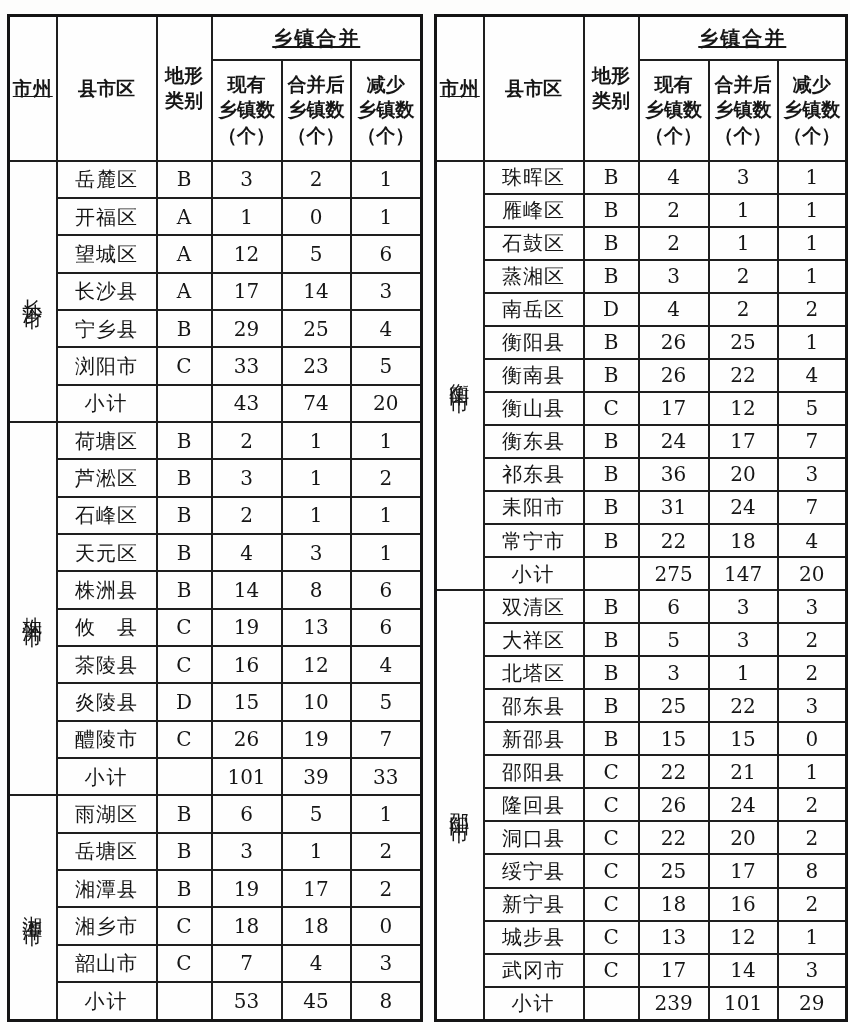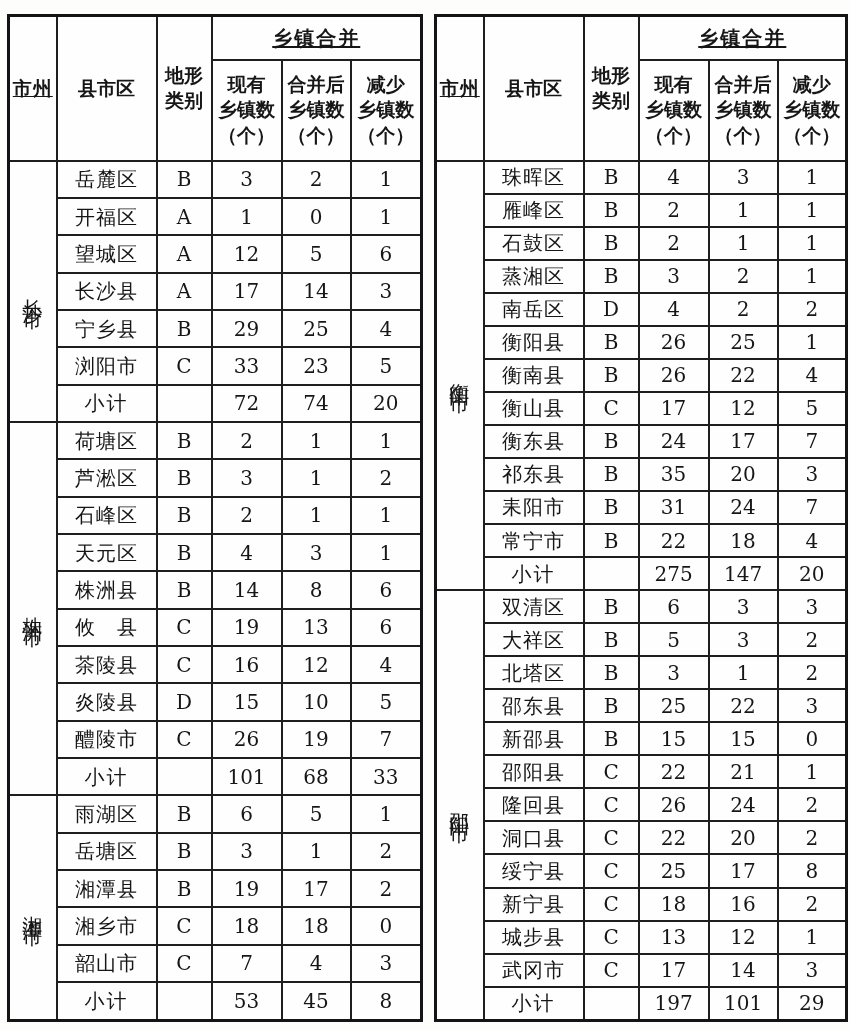--- a/index.html
+++ b/index.html
@@ -137,21 +137,21 @@
           <tr>
             <td class="county-cell">浏阳市</td>
             <td>C</td>
             <td>33</td>
             <td>23</td>
             <td>5</td>
           </tr>
           <tr>
             <td class="subtotal-label-cell">小计</td>
             <td></td>
-            <td>72</td>
+            <td>43</td>
             <td>74</td>
             <td>20</td>
           </tr>
           <tr>
             <td rowspan="10" class="city-cell"><span class="city-text">株洲市</span></td>
             <td class="county-cell">荷塘区</td>
             <td>B</td>
             <td>2</td>
             <td>1</td>
             <td>1</td>
@@ -209,21 +209,21 @@
             <td class="county-cell">醴陵市</td>
             <td>C</td>
             <td>26</td>
             <td>19</td>
             <td>7</td>
           </tr>
           <tr>
             <td class="subtotal-label-cell">小计</td>
             <td></td>
             <td>101</td>
-            <td>68</td>
+            <td>39</td>
             <td>33</td>
           </tr>
           <tr>
             <td rowspan="6" class="city-cell"><span class="city-text">湘潭市</span></td>
             <td class="county-cell">雨湖区</td>
             <td>B</td>
             <td>6</td>
             <td>5</td>
             <td>1</td>
           </tr>
@@ -355,21 +355,21 @@
           <tr>
             <td class="county-cell">衡东县</td>
             <td>B</td>
             <td>24</td>
             <td>17</td>
             <td>7</td>
           </tr>
           <tr>
             <td class="county-cell">祁东县</td>
             <td>B</td>
-            <td>35</td>
+            <td>36</td>
             <td>20</td>
             <td>3</td>
           </tr>
           <tr>
             <td class="county-cell">耒阳市</td>
             <td>B</td>
             <td>31</td>
             <td>24</td>
             <td>7</td>
           </tr>
@@ -468,21 +468,21 @@
           <tr>
             <td class="county-cell">武冈市</td>
             <td>C</td>
             <td>17</td>
             <td>14</td>
             <td>3</td>
           </tr>
           <tr>
             <td class="subtotal-label-cell">小计</td>
             <td></td>
-            <td>197</td>
+            <td>239</td>
             <td>101</td>
             <td>29</td>
           </tr>
         </tbody>
     </table>
 
   </div>
 </div>
 
 </body></html>

